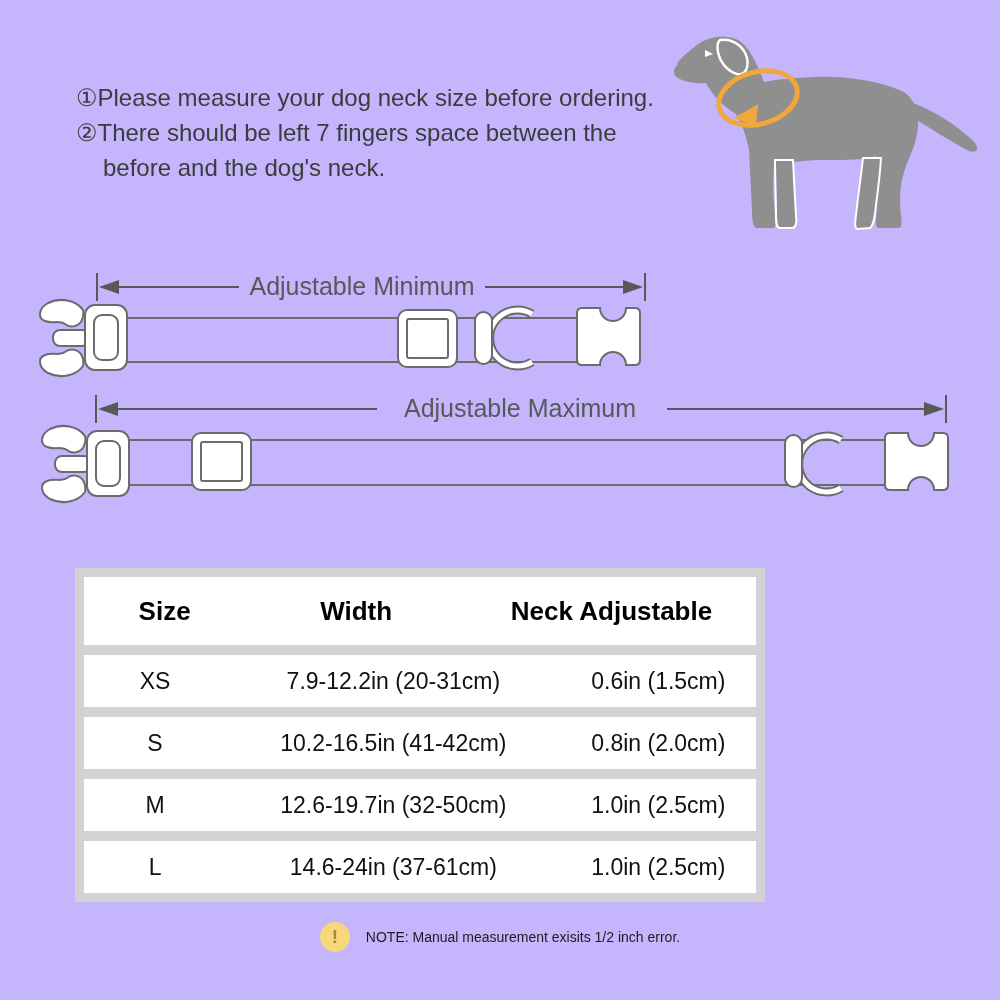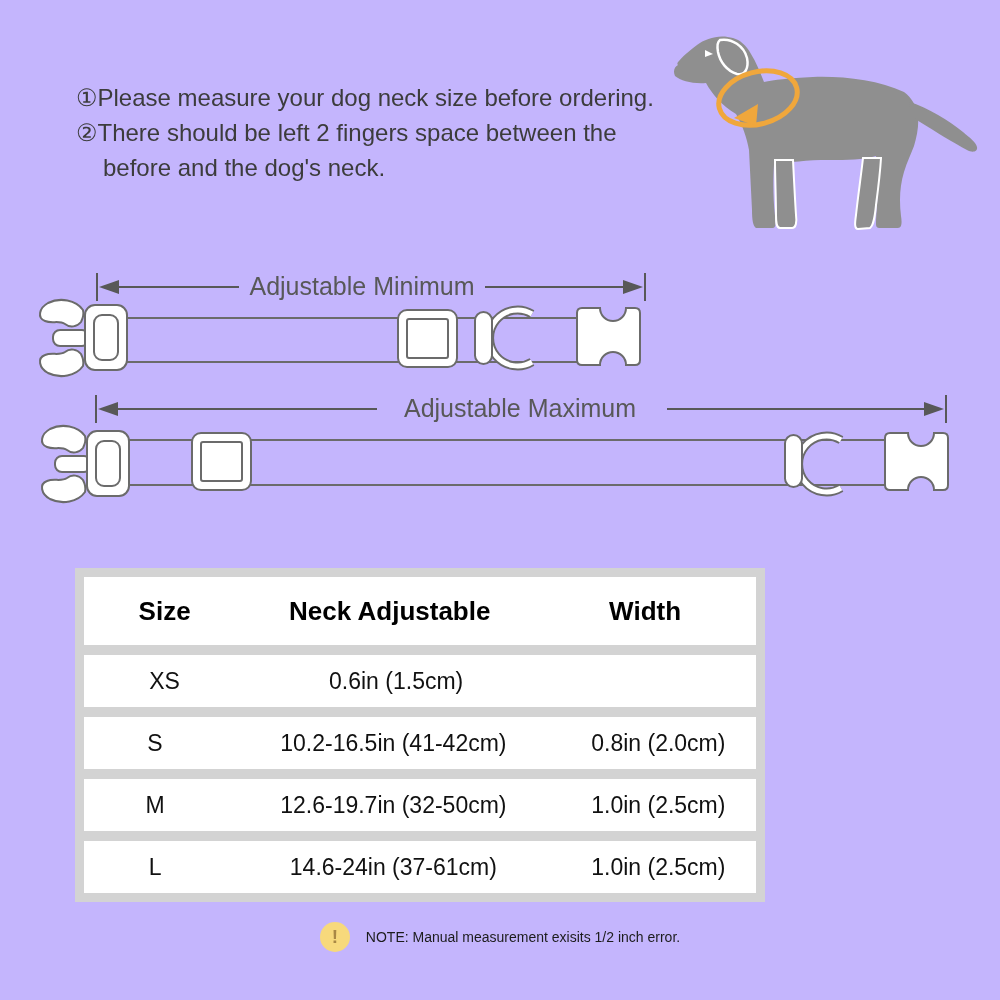--- a/index.html
+++ b/index.html
@@ -28,21 +28,21 @@
              align-items:center;justify-content:center;font-weight:bold;font-size:19px;color:#a98845;}
   .note-text{font-size:14px;color:#1c1c1c;}
 </style>
 </head>
 <body>
 
 <div class="stage">
 
   <div class="instructions">
     <div>①Please measure your dog neck size before ordering.</div>
-    <div>②There should be left 2 fingers space between the</div>
+    <div>②There should be left 7 fingers space between the</div>
     <div class="indent">before and the dog's neck.</div>
   </div>
 
   <svg class="svg-abs" style="left:648px;top:10px;" width="340" height="228" viewBox="0 0 340 228">
 
     <path fill="#8f8f8f" d="
       M 30,55
       C 26,57 25,62 27,66
       C 33,71 45,74 58,73
       C 64,84 74,96 88,104
@@ -156,25 +156,26 @@
       <line x1="931" y1="5" x2="931" y2="33"></line>
     </g>
     <polygon points="83,19 103,12 103,26" fill="#585858"></polygon>
     <polygon points="929,19 909,12 909,26" fill="#585858"></polygon>
     <text class="dimlabel" x="505" y="27" text-anchor="middle">Adjustable Maximum</text>
   </svg>
 
   <div class="size-table">
     <div class="trow thead">
       <div class="cell col1">Size</div>
+      <div class="cell col3">Width</div>
       <div class="cell col2">Neck Adjustable</div>
-      <div class="cell col3">Width</div>
     </div>
     <div class="trow tbody">
       <div class="cell col1">XS</div>
+      <div class="cell col2">7.9-12.2in (20-31cm)</div>
       <div class="cell col3">0.6in (1.5cm)</div>
     </div>
     <div class="trow tbody">
       <div class="cell col1">S</div>
       <div class="cell col2">10.2-16.5in (41-42cm)</div>
       <div class="cell col3">0.8in (2.0cm)</div>
     </div>
     <div class="trow tbody">
       <div class="cell col1">M</div>
       <div class="cell col2">12.6-19.7in (32-50cm)</div>

